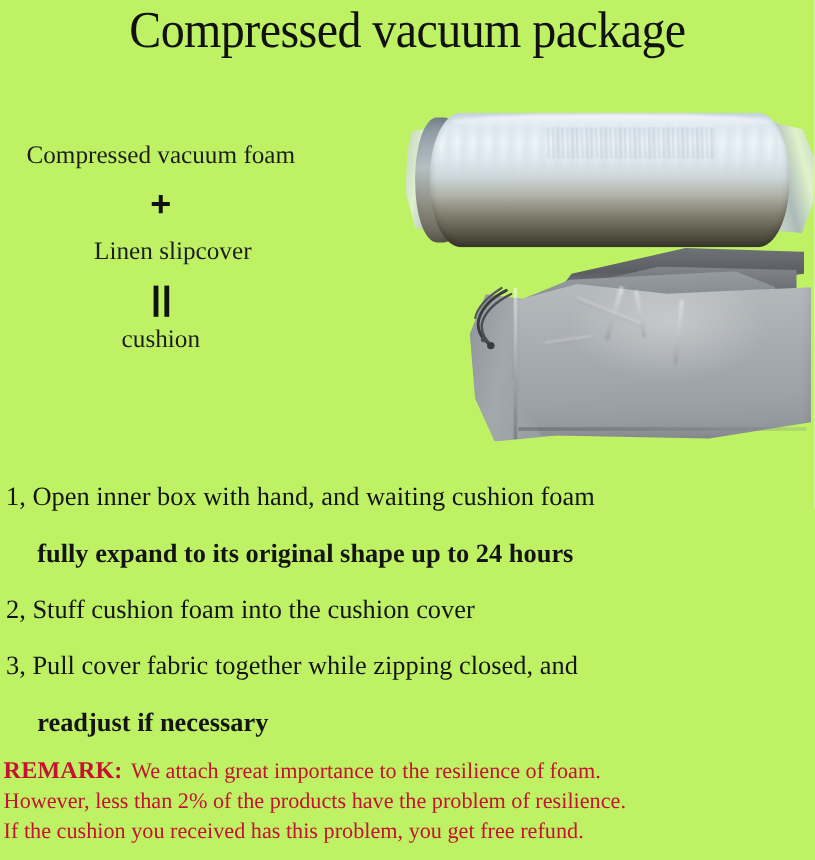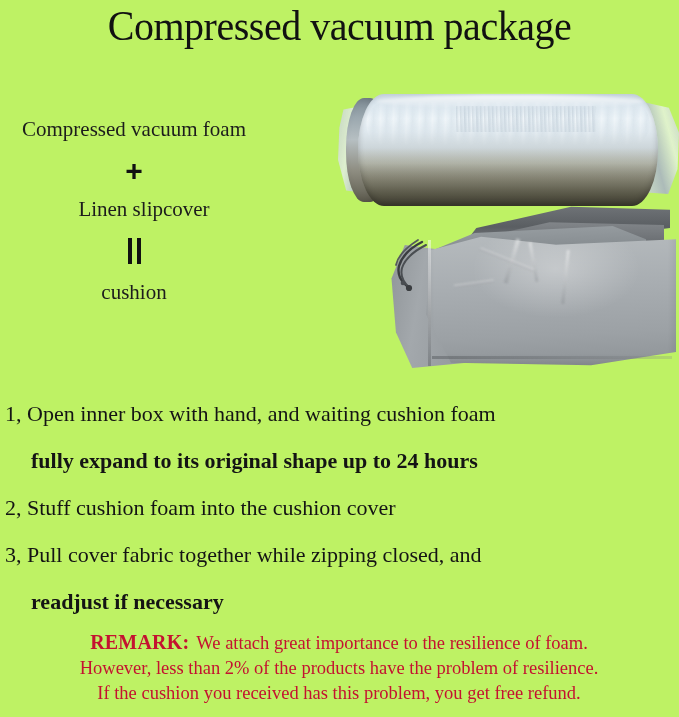--- a/index.html
+++ b/index.html
@@ -74,21 +74,21 @@
     justify-content: center;
     gap: 5px;
   }
   .eq-equals span.bar {
     display: block;
     width: 4px;
     height: 26px;
     background: #111111;
   }
   .eq-term3 {
-    margin-top: 13px;
+    margin-top: 3px;
   }
 
   
   .product-art {
     position: absolute;
     left: 336px;
     top: 88px;
     width: 343px;
     height: 290px;
   }
@@ -340,21 +340,20 @@
 
   
   .remark {
     position: absolute;
     left: 3px;
     top: 630px;
     width: 672px;
     color: #c41230;
     font-size: 18.5px;
     line-height: 25px;
-    text-align: center;
   }
   .remark .lbl {
     font-weight: 700;
     font-size: 20px;
     letter-spacing: 0.2px;
     margin-right: 7px;
   }
   .remark .rline {
     white-space: nowrap;
   }

